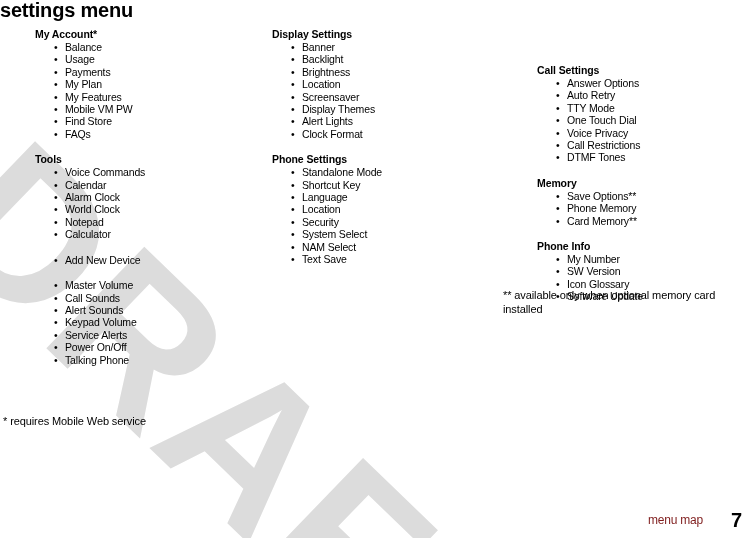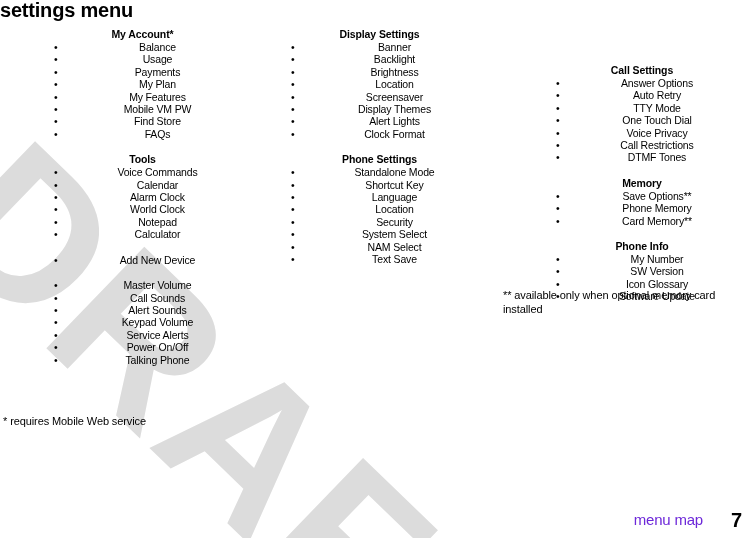--- a/index.html
+++ b/index.html
@@ -67,21 +67,21 @@
   }
 
   .column {
     position: absolute;
     top: 28px;
   }
   #col-1 { left: 35px;  width: 215px; }
   #col-2 { left: 272px; width: 215px; }
   #col-3 { left: 537px; width: 210px; margin-top: 36px; }
 
-  .group { margin-bottom: 13px; text-align: center; }
+  .group { margin-bottom: 13px; }
   .group:last-child { margin-bottom: 0; }
 
   .group-title {
     font-size: 10.5px;
     font-weight: bold;
     line-height: 13px;
     letter-spacing: -0.1px;
     margin: 0 0 0px 0;
     white-space: nowrap;
   }
@@ -122,24 +122,24 @@
     left: 503px;
     top: 289px;
     width: 235px;
   }
 
   
   #footer-label {
     position: absolute;
     right: 45px;
     bottom: 8px;
-    font-size: 15px;
+    font-size: 12px;
     line-height: 20px;
     letter-spacing: -0.2px;
-    color: #6d28d9;
+    color: #7f1d1d;
     margin-top: 20px;
   }
   #footer-page-number {
     position: absolute;
     right: 6px;
     bottom: 6px;
     font-size: 20px;
     font-weight: bold;
     line-height: 24px;
     color: #000;

